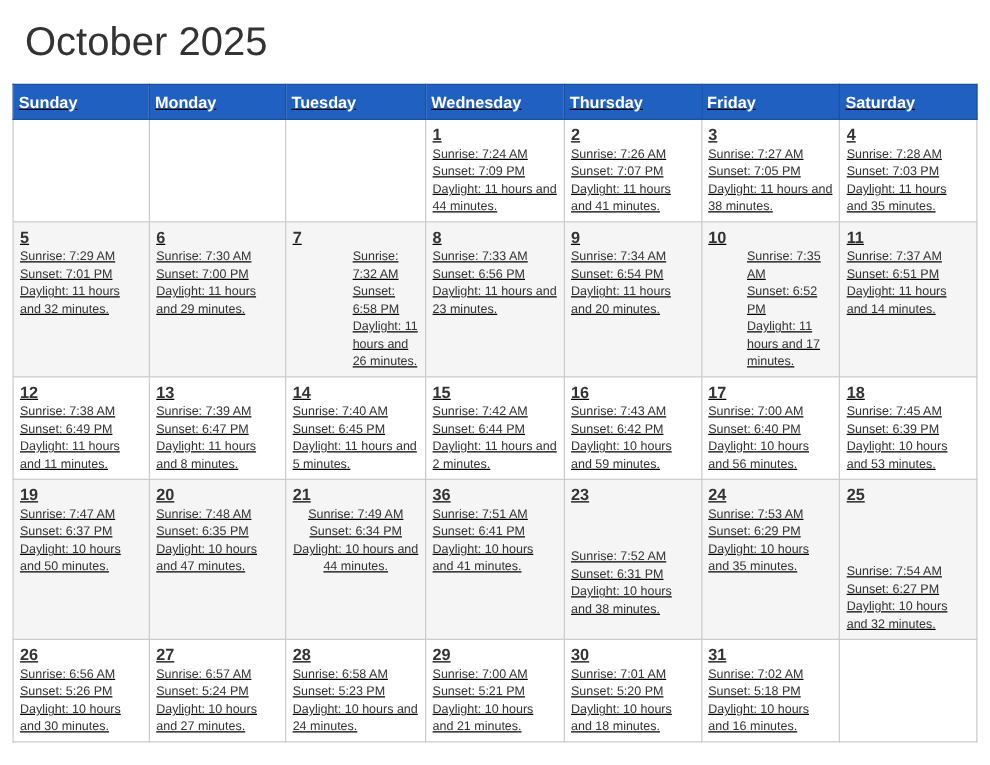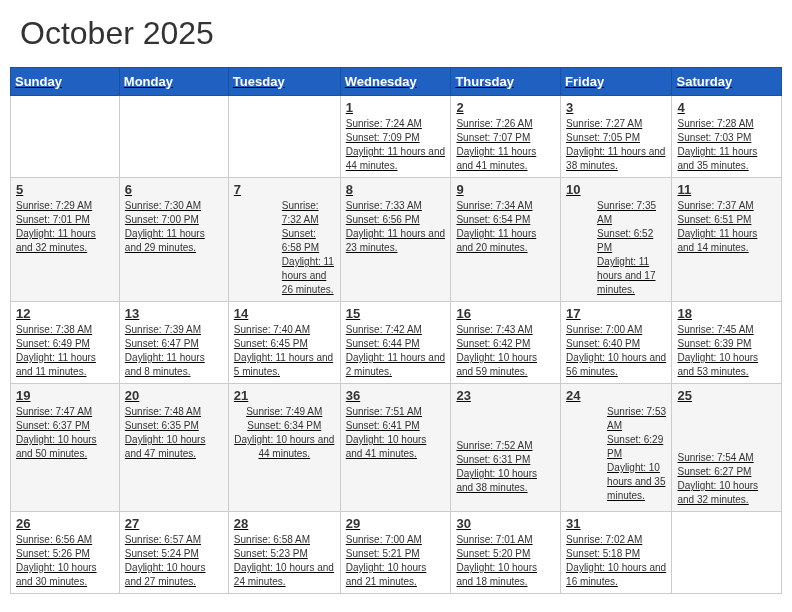--- a/index.html
+++ b/index.html
@@ -262,21 +262,21 @@
 Daylight: 10 hours and 41 minutes.</div>
         </td>
         <td>
           <div class="day-number">23</div>
           <div class="day-info" style="white-space: pre-line; margin-top: 36px;">Sunrise: 7:52 AM
 Sunset: 6:31 PM
 Daylight: 10 hours and 38 minutes.</div>
         </td>
         <td>
           <div class="day-number">24</div>
-          <div class="day-info" style="white-space: pre-line; margin-left: 41px;">Sunrise: 7:53 AM
+          <div class="day-info" style="white-space: pre-line;">Sunrise: 7:53 AM
 Sunset: 6:29 PM
 Daylight: 10 hours and 35 minutes.</div>
         </td>
         <td>
           <div class="day-number">25</div>
           <div class="day-info" style="white-space: pre-line; margin-top: 48px;">Sunrise: 7:54 AM
 Sunset: 6:27 PM
 Daylight: 10 hours and 32 minutes.</div>
         </td>
       </tr>

